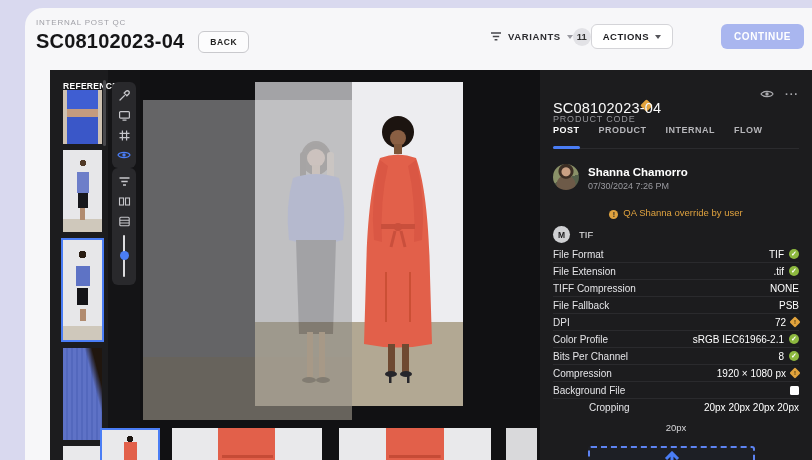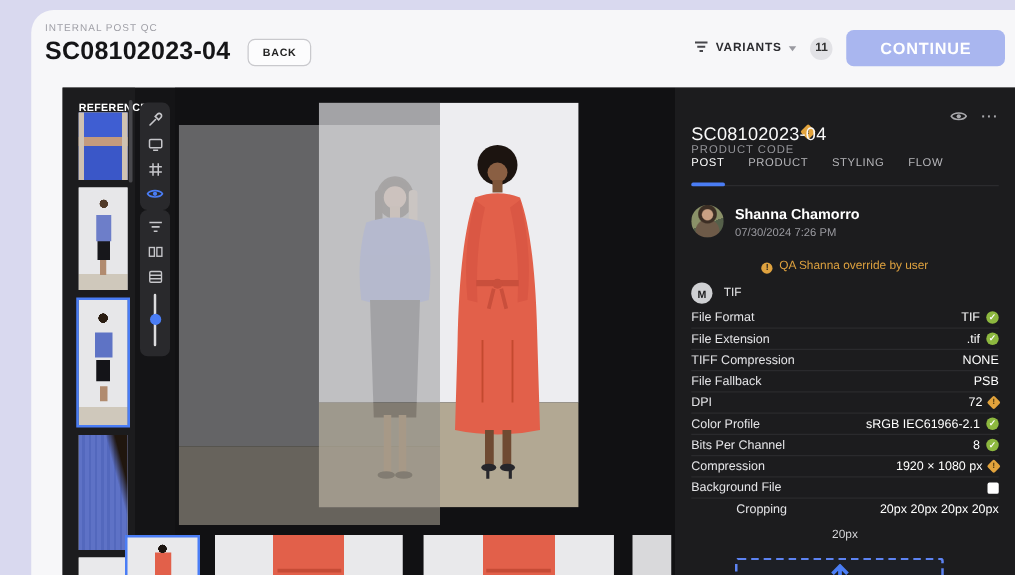--- a/index.html
+++ b/index.html
@@ -7,30 +7,30 @@
     font-family:"Liberation Sans",sans-serif;}
   .card{position:absolute;left:25px;top:8px;right:0;bottom:0;background:#f7f7f9;
     border-radius:18px 0 0 0;overflow:hidden;}
   
   .hdrleft{position:absolute;left:11px;top:10px;}
   .eyebrow{font-size:8px;color:#9f9fa6;letter-spacing:.8px;}
   .titlerow{display:flex;align-items:center;gap:14px;margin-top:3px;}
   .htitle{font-size:20px;font-weight:bold;color:#151517;letter-spacing:.2px;}
   .backbtn{font-size:8.5px;font-weight:bold;letter-spacing:.6px;color:#222;
     border:1px solid #c9c9cd;border-radius:6px;background:#fcfcfd;padding:5px 11px;cursor:pointer;}
-  .hdrright{position:absolute;right:8px;top:16px;display:flex;align-items:center;gap:11px;}
+  .hdrright{position:absolute;right:8px;top:16px;display:flex;align-items:center;}
   .variants{display:flex;align-items:center;gap:6px;cursor:pointer;}
   .variants .vlabel{font-size:9.5px;font-weight:bold;letter-spacing:.6px;color:#2c2c30;}
   .countbadge{width:18px;height:18px;border-radius:50%;background:#e2e2e6;color:#333;
     font-size:9.5px;font-weight:bold;display:flex;align-items:center;justify-content:center;}
   .actionsbtn{display:flex;align-items:center;gap:6px;font-size:9.5px;font-weight:bold;
     letter-spacing:.5px;color:#1c1c1f;border:1px solid #d4d4d8;border-radius:6px;
     background:#fff;padding:6px 11px;cursor:pointer;}
-  .continuebtn{font-size:13px;font-weight:bold;letter-spacing:.6px;color:#fff;border:none;
-    border-radius:6px;background:#a9b6ef;padding:7px 27px;cursor:pointer;}
+  .continuebtn{font-size:10px;font-weight:bold;letter-spacing:.6px;color:#fff;border:none;
+    border-radius:6px;background:#a9b6ef;padding:7px 13px;cursor:pointer;margin-left:48px;}
   .caret{width:0;height:0;border-left:3.5px solid transparent;border-right:3.5px solid transparent;
     border-top:4px solid #55555a;display:inline-block;}
   .caret.light{border-top-color:#9a9aa1;}
   
   .app{position:absolute;left:25px;top:62px;right:0;bottom:0;background:#141416;overflow:hidden;}
   
   .refbar{position:absolute;left:0;top:0;width:58px;height:100%;background:#1c1c1e;}
   .reftitle{position:absolute;left:13px;top:11px;width:42px;font-size:8.5px;font-weight:bold;
     color:#fff;letter-spacing:.3px;line-height:1.3;}
   .refscroll{position:absolute;right:2px;top:10px;width:3px;height:66px;background:#48484c;border-radius:2px;}
@@ -118,21 +118,21 @@
   .bt4{left:456px;width:31px;background:#d9d9db;}
   
   .panel{position:absolute;left:490px;top:0;width:272px;height:100%;background:#1c1c1e;}
   .plabelrow{position:absolute;left:13px;top:16px;display:flex;align-items:center;gap:7px;}
   .plabel{font-size:9px;color:#95959a;letter-spacing:.8px;margin-top:28px;}
   .picons{position:absolute;right:13px;top:15px;display:flex;align-items:center;gap:11px;}
   .dots{color:#a9a9ad;font-size:11px;font-weight:bold;letter-spacing:1px;line-height:10px;cursor:pointer;}
   .pcode{position:absolute;left:13px;top:30px;font-size:14.5px;color:#fafafa;letter-spacing:.2px;}
   .ptabs{position:absolute;left:13px;right:13px;top:55px;height:23px;border-bottom:1px solid #2b2b2e;
     display:flex;gap:19px;}
-  .tab{font-size:9px;font-weight:normal;color:#b6b6ba;letter-spacing:.5px;position:relative;
+  .tab{font-size:9px;font-weight:bold;color:#b6b6ba;letter-spacing:.5px;position:relative;
     padding-bottom:9px;cursor:pointer;}
   .tab.active{color:#fff;}
   .tab.active::after{content:"";position:absolute;left:0;right:0;bottom:-1px;height:3px;
     background:#4a7df5;border-radius:2px;}
   .avatar{position:absolute;left:13px;top:94px;width:26px;height:26px;border-radius:50%;
     background:
       radial-gradient(circle at 50% 30%,#caa184 0 4px,rgba(0,0,0,0) 5px),
       radial-gradient(circle at 50% 28%,#3c2e24 0 7px,rgba(0,0,0,0) 8px),
       radial-gradient(circle at 50% 80%,#6d5a48 0 9px,rgba(0,0,0,0) 10px),
       linear-gradient(160deg,#8a9168 0 55%,#55604a 55%);}
@@ -183,20 +183,24 @@
       <span class="variants">
         <span>
           <svg width="12" height="11" viewBox="0 0 12 11">
               <path d="M1 2h10M2.8 5.4h6.4M4.6 8.8h2.8" stroke="#46464b" stroke-width="1.5" fill="none"></path>
             </svg>
         </span>
         <span class="vlabel">VARIANTS</span>
         <span class="caret light"></span>
       </span>
       <span class="countbadge">11</span>
+      <button class="actionsbtn">
+        <span>ACTIONS</span>
+        <span class="caret"></span>
+      </button>
       <button class="continuebtn">CONTINUE</button>
     </div>
 
     <div class="app">
 
       <div class="refbar">
         <div class="reftitle">REFERENCE IMAGES</div>
         <div class="refscroll"></div>
         <div>
 
@@ -353,21 +357,21 @@
               </svg>
           </span>
           <span class="dots">···</span>
         </div>
         <div class="pcode">SC08102023-04</div>
 
         <div class="ptabs">
 
         <span class="tab active">POST</span>
             <span class="tab">PRODUCT</span>
-            <span class="tab">STYLING</span>
+            <span class="tab">INTERNAL</span>
             <span class="tab">FLOW</span>
           </div>
 
         <div class="avatar"></div>
         <div class="uname">Shanna Chamorro</div>
         <div class="uts">07/30/2024 7:26 PM</div>
 
         <div class="warnline">
           <i class="warndot">!</i><span>QA Shanna override by user</span>
         </div>

